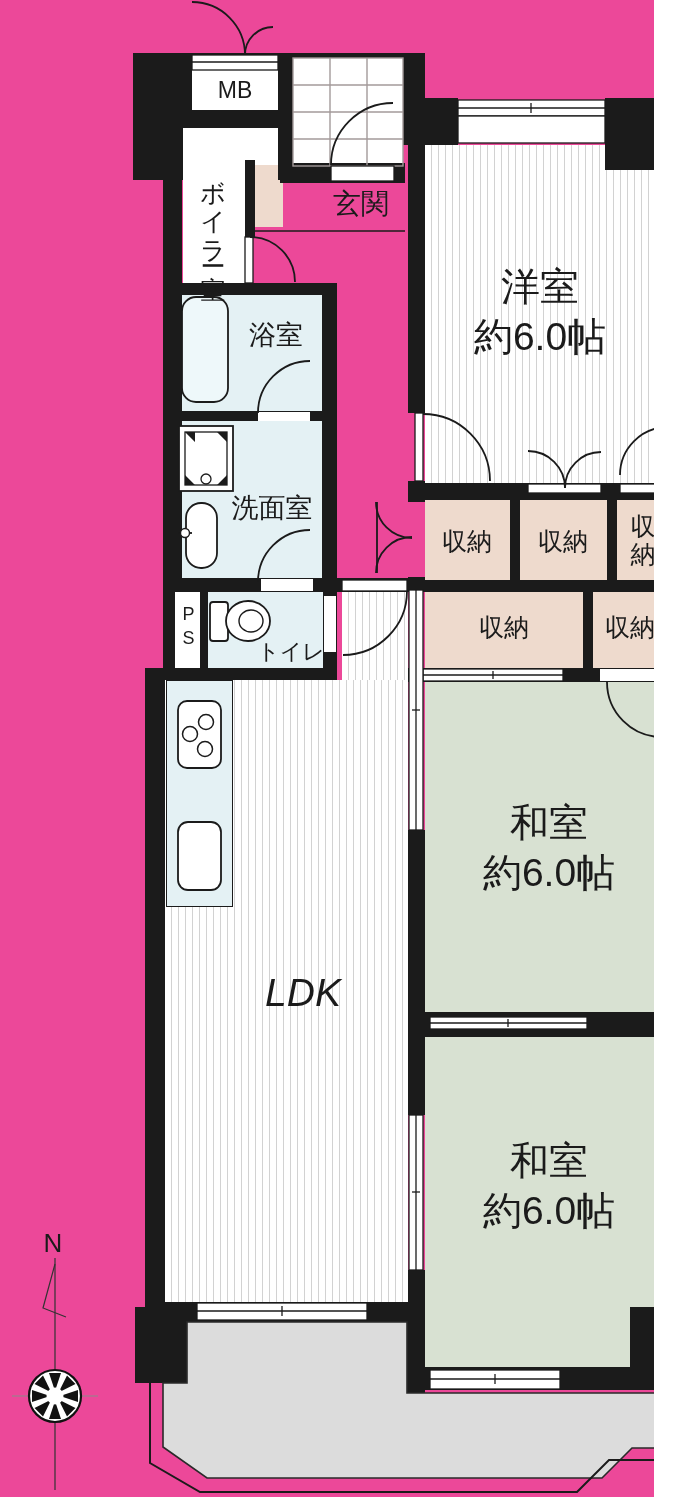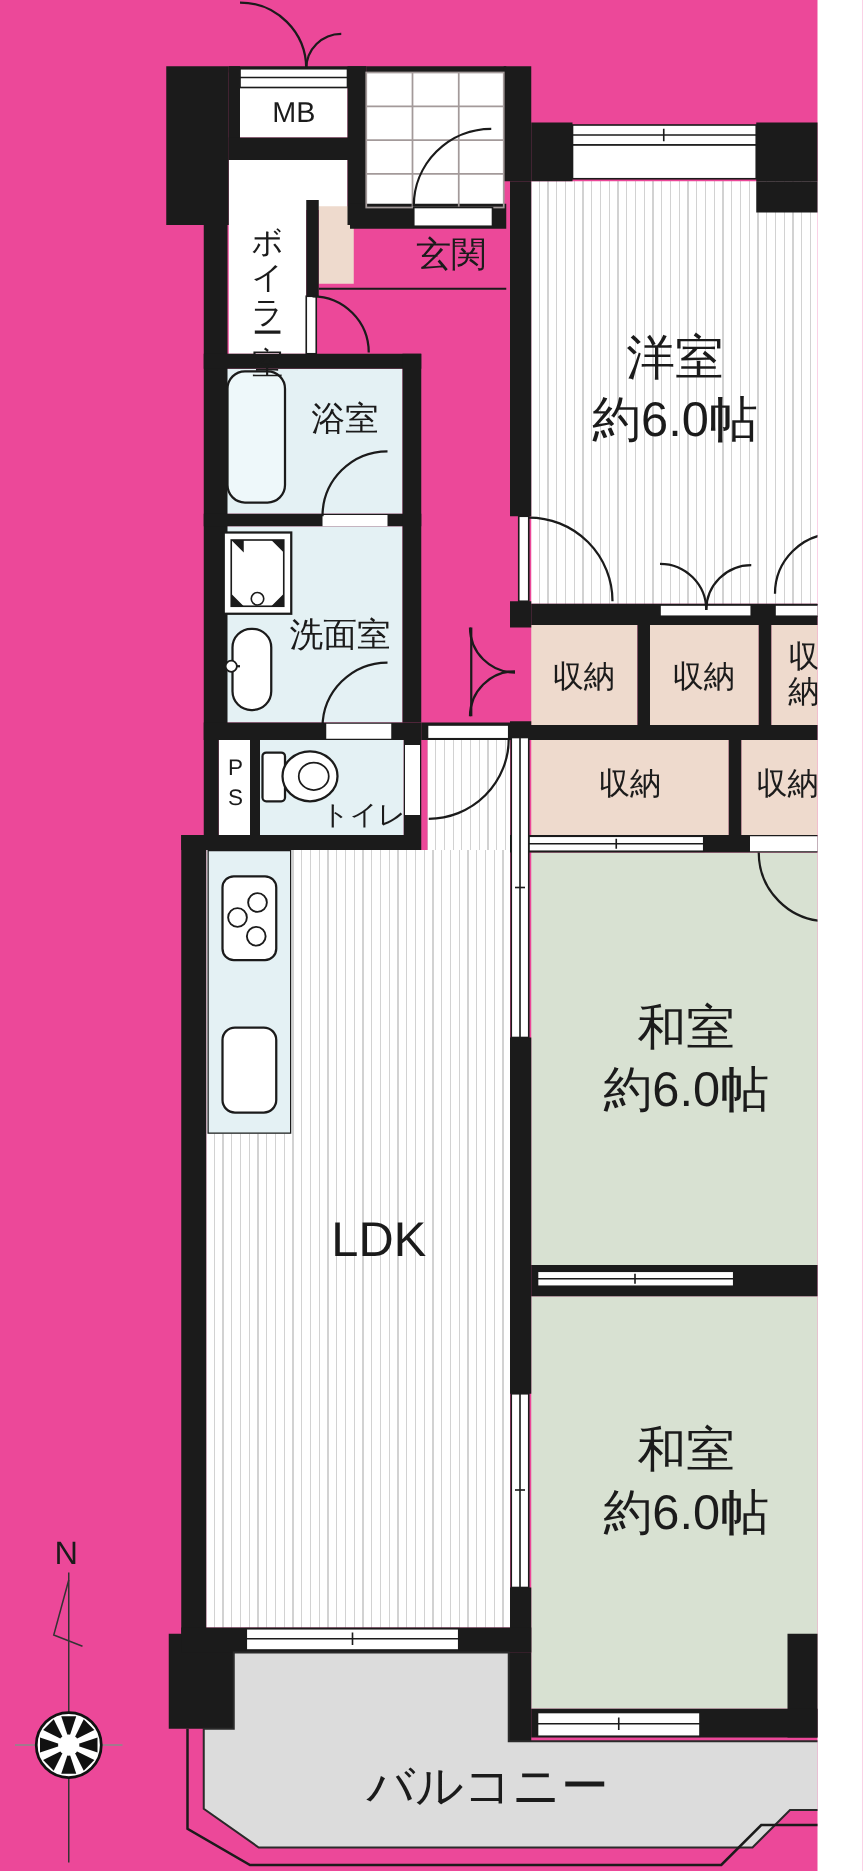--- a/index.html
+++ b/index.html
@@ -223,25 +223,24 @@
     <span style="display:block;">約6.0帖</span>
   </div>
   <div class="label room-label" style="left:549px;top:848px;">
     <span style="display:block;">和室</span>
     <span style="display:block;">約6.0帖</span>
   </div>
   <div class="label room-label" style="left:549px;top:1186px;">
     <span style="display:block;">和室</span>
     <span style="display:block;">約6.0帖</span>
   </div>
-  <div class="label room-label" style="left:303px;top:993px;">
+  <div class="label room-label" style="left:303px;top:993px;font-style:italic;">
     <span style="display:block;">LDK</span>
   </div>
 
   <div class="label" style="left:467px;top:541px;font-size:25px;">収納</div>
   <div class="label" style="left:563px;top:541px;font-size:25px;">収納</div>
   <div class="label wrap2" style="left:643px;top:540px;font-size:25px;">収納</div>
   <div class="label" style="left:504px;top:627px;font-size:25px;">収納</div>
   <div class="label" style="left:630px;top:627px;font-size:25px;">収納</div>
 
-  <div class="label" style="left:390px;top:1429px;font-size:38px;">バルコニー</div>
   <div class="label" style="left:53px;top:1243px;font-size:26px;">N</div>
 </div>
 
 </body></html>

